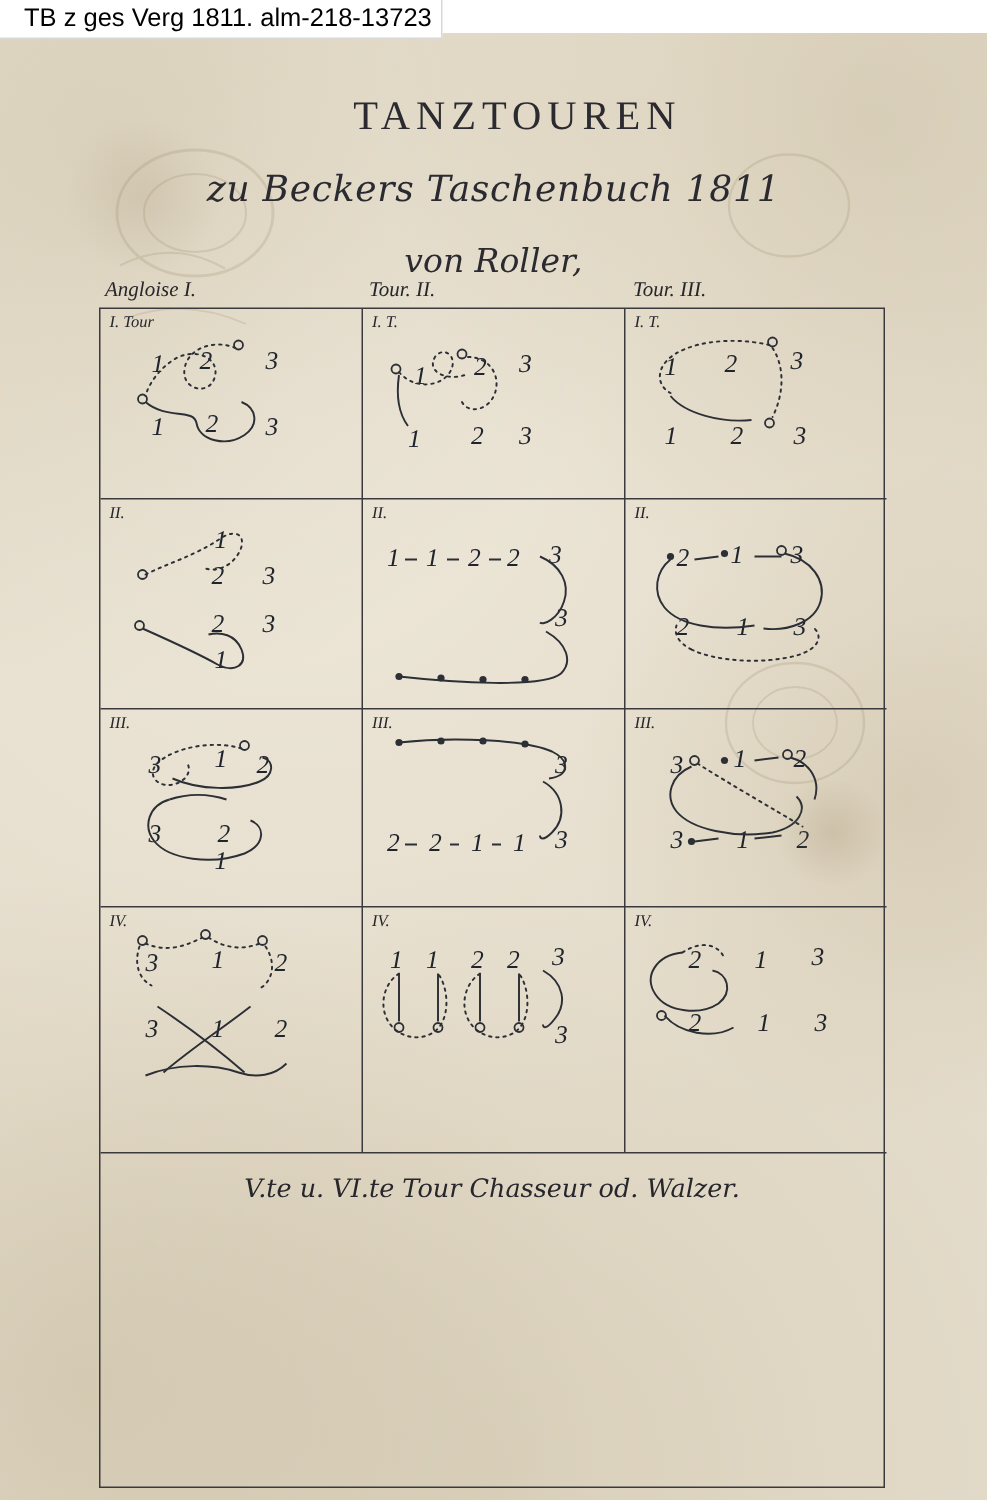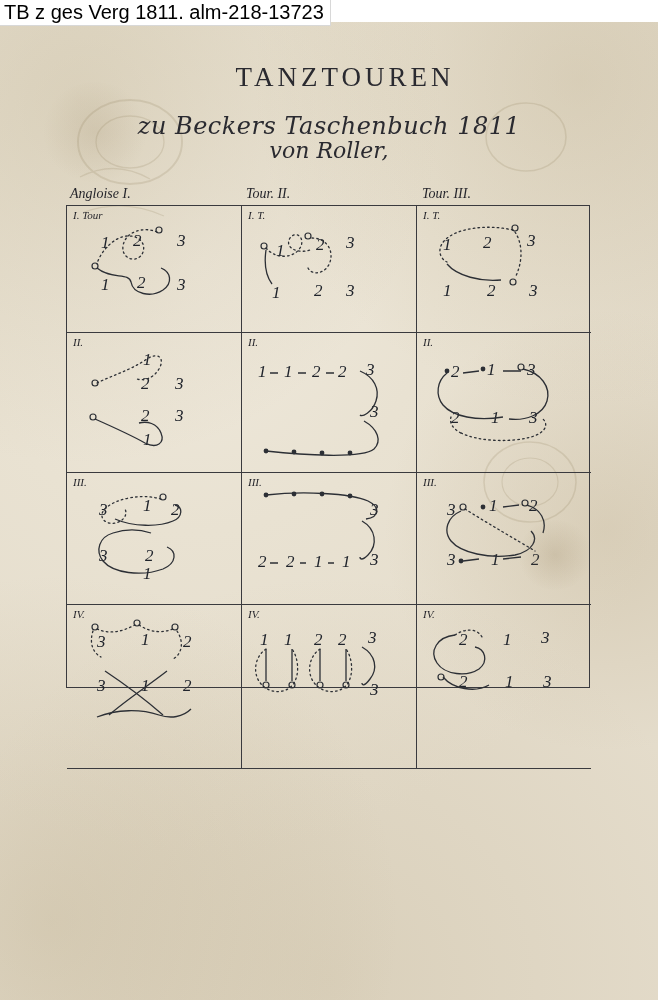--- a/index.html
+++ b/index.html
@@ -16,23 +16,23 @@
   }
 
   
   #catalog-label {
     position: absolute;
     left: 0;
     top: 0;
     background: #ffffff;
     color: #000000;
     font-family: "Liberation Sans", sans-serif;
-    font-size: 20px;
+    font-size: 17px;
     line-height: 20px;
-    padding: 2px 6px 3px 4px;
+    padding: 2px 6px 3px 16px;
     white-space: nowrap;
     z-index: 50;
     border-right: 1px solid #d8d8d8;
     border-bottom: 1px solid #d8d8d8;
   }
 
   
   #page {
     position: absolute;
     left: 0;
@@ -92,21 +92,21 @@
     top: 90px;
     font-family: "DejaVu Serif", serif;
     font-size: 24px;
     font-style: italic;
     color: #2a2a30;
     letter-spacing: 0.5px;
   }
   #title-sub2 {
     position: absolute;
     left: 0; right: 0;
-    top: 116px;
+    top: 140px;
     font-family: "DejaVu Serif", serif;
     font-size: 22px;
     font-style: italic;
     color: #2a2a30;
   }
 
   
   .col-caption {
     position: absolute;
     font-family: "Liberation Serif", serif;
@@ -116,21 +116,21 @@
     white-space: nowrap;
     text-align: center;
   }
 
   
   #table-frame {
     position: absolute;
     left: 66px;
     top: 183px;
     width: 524px;
-    height: 483px;
+    height: 787px;
     border: 1.3px solid #3a3a3e;
     box-sizing: border-box;
   }
   .vline {
     position: absolute;
     top: 0;
     width: 1.2px;
     height: 562px;
     background: #3a3a3e;
   }
@@ -456,17 +456,18 @@
         <text class="num" x="42" y="82">2</text>
         <text class="num" x="88" y="82">1</text>
         <text class="num" x="126" y="82">3</text>
         <circle class="node" cx="24" cy="72" r="3"></circle>
         <path class="stroke" d="M38 30 C20 32 12 46 20 58 C28 70 50 72 62 64 C72 56 68 44 58 42"></path>
         <path class="stroke" d="M26 72 C36 84 58 88 72 80"></path>
         <path class="stroke-dot" d="M38 30 C50 22 62 24 66 34"></path>
       </svg>
     </div>
 
+    <div id="footer-note">V.te u. VI.te Tour Chasseur od. Walzer.</div>
   </div>
 
   <div class="blotch" style="left:516px;top:498px;width:78px;height:70px;background:radial-gradient(circle, rgba(150,130,95,0.22) 0%, rgba(150,130,95,0) 70%);"></div>
   <div class="blotch" style="left:40px;top:60px;width:110px;height:100px;background:radial-gradient(circle, rgba(150,130,95,0.16) 0%, rgba(150,130,95,0) 70%);"></div>
 </div>
 
 </body></html>

